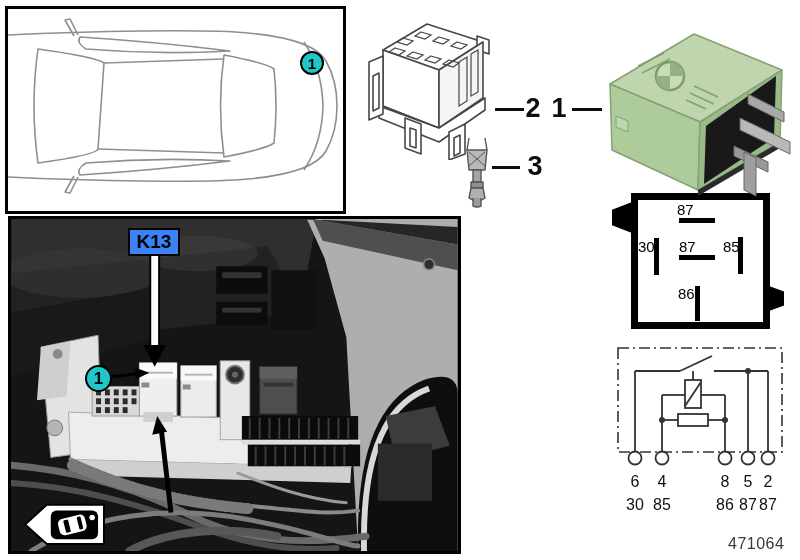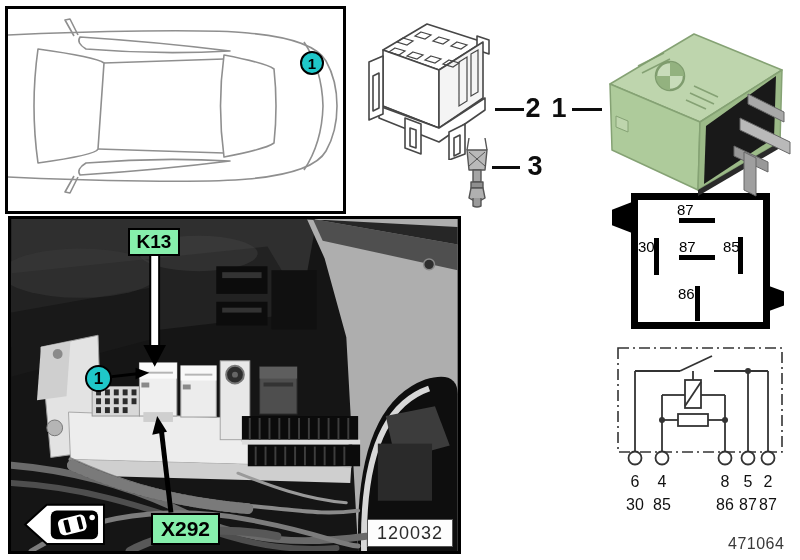--- a/index.html
+++ b/index.html
@@ -7,21 +7,21 @@
          font-family:"Liberation Sans","DejaVu Sans",sans-serif;color:#111;}
   .abs{position:absolute;box-sizing:border-box;}
   .panel{border:3px solid #000;background:#fff;}
   svg{display:block;}
 
   
   .callout-num{font-size:27px;font-weight:bold;color:#0d0d0d;line-height:30px;text-align:center;}
   .callout-line{background:#0d0d0d;height:3px;}
 
   
-  .photo-label{background:#86efac;border:2px solid #000;display:flex;align-items:center;
+  .photo-label{background:#3b82f6;border:2px solid #000;display:flex;align-items:center;
                justify-content:center;font-weight:bold;color:#000;}
   .img-number{background:#fdfdfd;border:1px solid #555;display:flex;align-items:center;
               justify-content:center;font-weight:normal;color:#2b2b2b;font-size:18px;letter-spacing:1px;}
   .badge{border:2px solid #000;border-radius:50%;background:#1fc7c9;display:flex;
          align-items:center;justify-content:center;font-weight:bold;color:#000;}
 
   
   #pin-diagram{left:631px;top:193px;width:139px;height:136px;border:7px solid #000;background:#fff;}
   #pin-diagram .pd{position:absolute;font-size:15px;color:#000;line-height:13px;}
   #pin-diagram .bar{position:absolute;background:#000;}
@@ -193,26 +193,20 @@
         <circle cx="82" cy="303" r="2.8" fill="#fff"></circle>
       </g>
     </svg>
 
     <div class="abs photo-label" style="left:117px;top:9px;width:52px;height:28px;font-size:19px;">
       <span>K13</span>
     </div>
     <div class="abs badge" style="left:74px;top:146px;width:27px;height:27px;font-size:17px;">
       <span>1</span>
     </div>
-    <div class="abs photo-label" style="left:140px;top:294px;width:69px;height:32px;font-size:21px;">
-      <span>X292</span>
-    </div>
-    <div class="abs img-number" style="left:356px;top:300px;width:86px;height:28px;">
-      <span>120032</span>
-    </div>
   </div>
 
   <div class="abs" style="left:365px;top:10px;width:135px;height:150px;">
     <svg viewBox="0 0 135 150" width="135" height="150">
       <g fill="#ffffff" stroke="#474747" stroke-width="1.6" stroke-linejoin="round">
         <polygon points="18,40 62,14 118,32 74,60"></polygon>
         <polygon points="112,26 124,30 124,44 112,40"></polygon>
         <polygon points="18,40 74,60 74,118 18,96"></polygon>
         <polygon points="74,60 118,32 118,88 74,118" fill="#f4f4f4"></polygon>
         <polygon points="14,96 74,118 120,88 120,100 74,132 14,108"></polygon>

